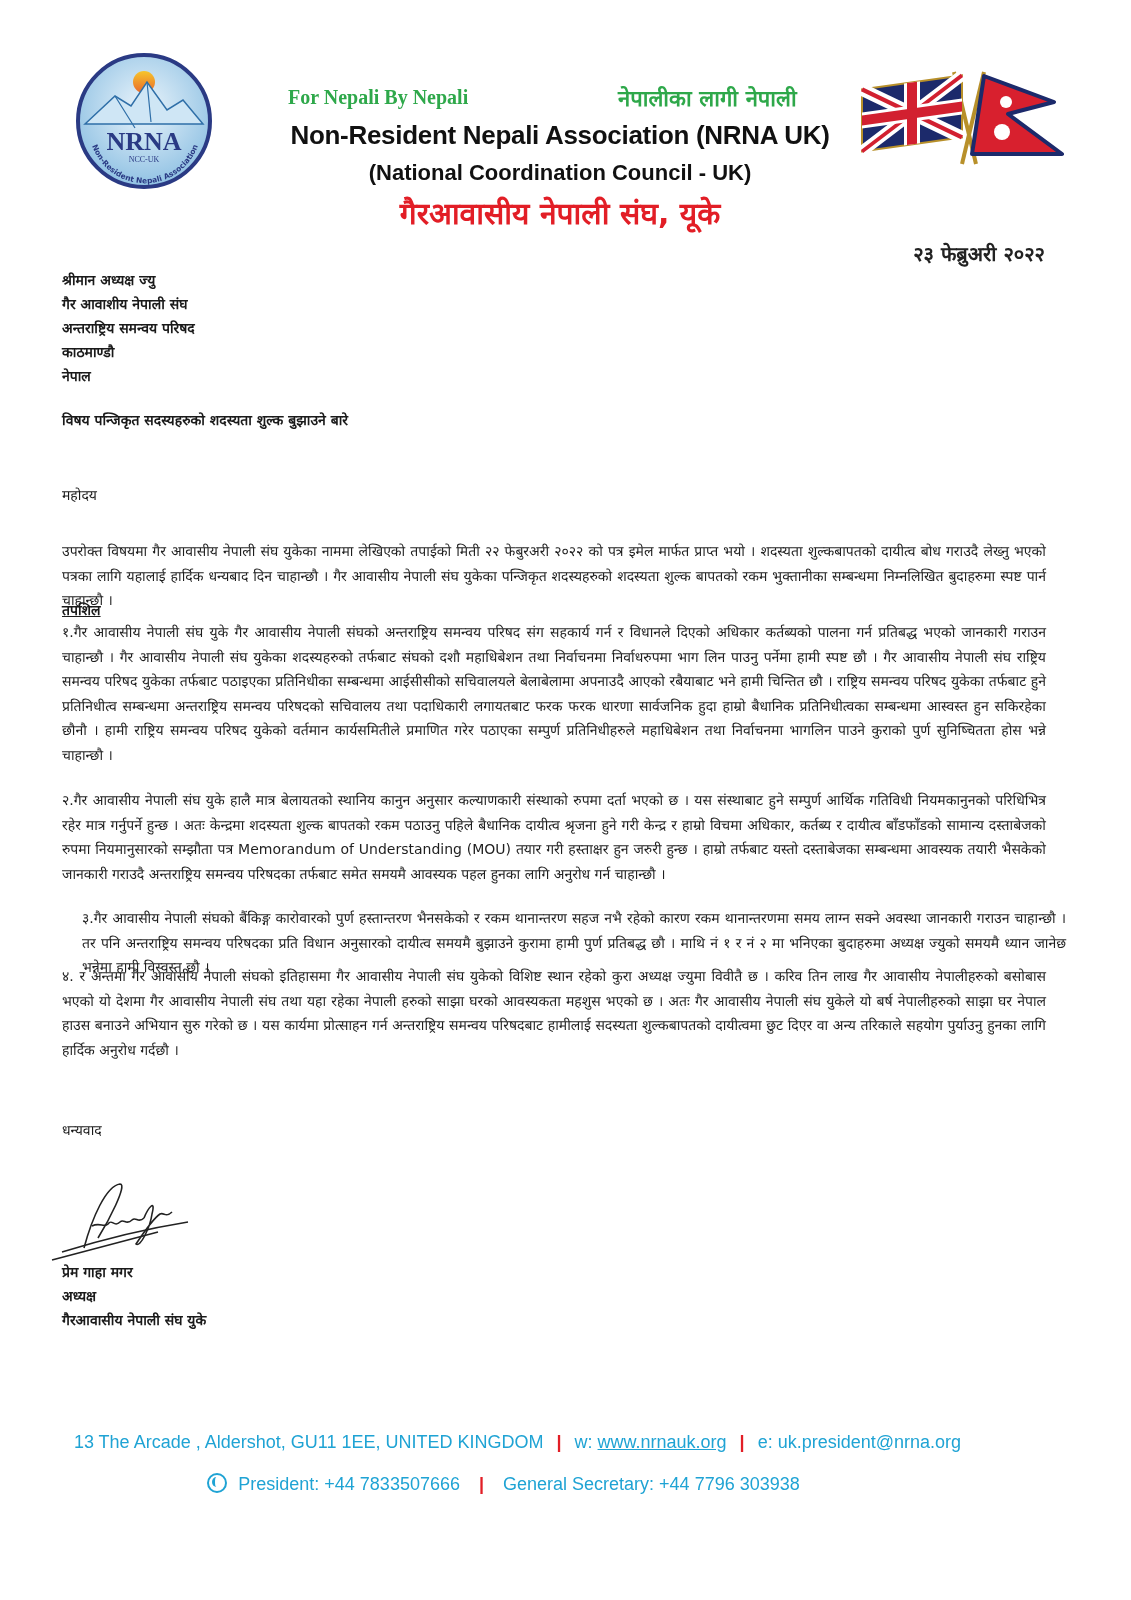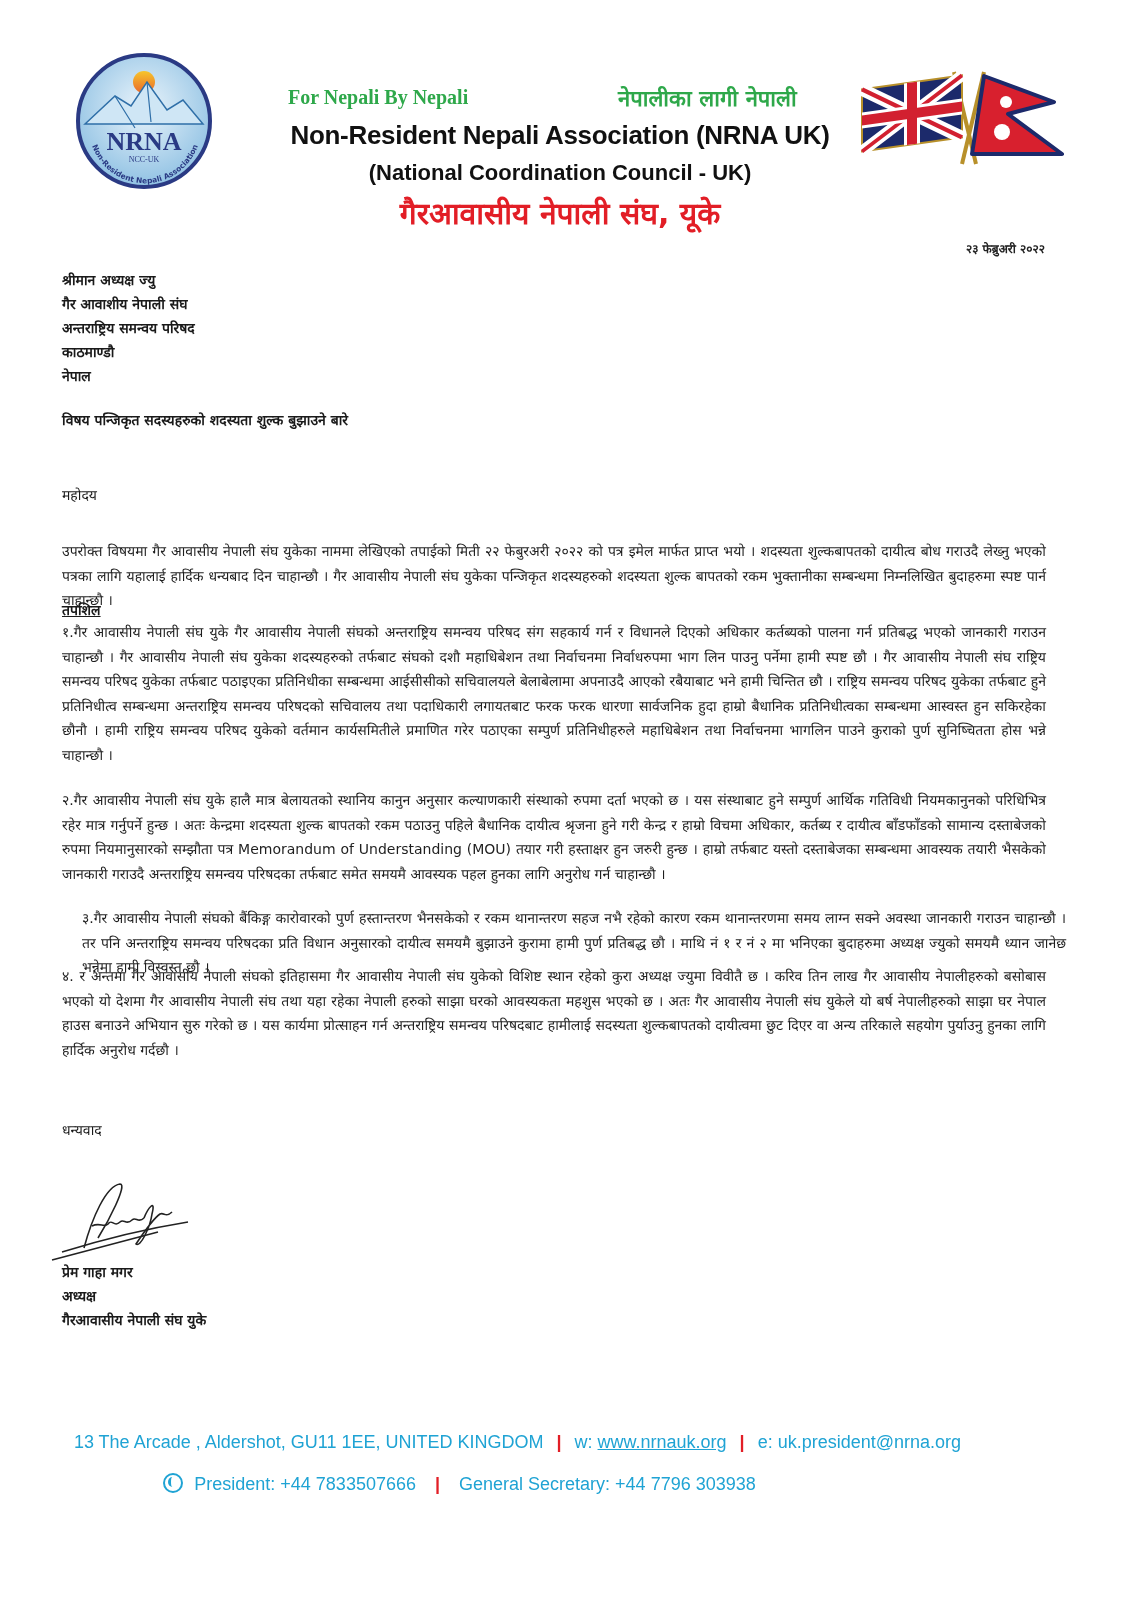--- a/index.html
+++ b/index.html
@@ -26,21 +26,21 @@
     .org-sub {
       left: 260px; width: 600px; text-align: center; top: 160px;
       font-family: "Liberation Sans", sans-serif; font-weight: bold; font-size: 22px; color: #111;
     }
     .org-np {
       left: 260px; width: 600px; text-align: center; top: 192px;
       font-size: 30px; font-weight: bold; color: #e21e26;
     }
     .flags { left: 858px; top: 68px; width: 212px; height: 110px; }
     .date {
-      right: 86px; top: 240px; font-size: 12px; font-weight: bold; color: #222;
+      right: 86px; top: 240px; font-size: 20px; font-weight: bold; color: #222;
     }
 
     
     .addr { left: 62px; top: 268px; font-size: 14px; font-weight: bold; line-height: 24px; }
     .addr div { white-space: nowrap; }
     .subject { left: 62px; top: 410px; font-size: 14px; font-weight: bold; }
     .salutation { left: 62px; top: 485px; font-size: 14px; font-weight: normal; }
     .para {
       left: 62px; width: 984px; font-size: 14px; line-height: 24.5px;
       text-align: justify; color: #1e1e1e;
@@ -59,20 +59,21 @@
     
     .footer1 {
       left: 0; width: 1035px; text-align: center; top: 1432px;
       font-family: "Liberation Sans", sans-serif; font-size: 18px; color: #1fa3d4;
       white-space: nowrap;
     }
     .footer2 {
       left: 0; width: 919px; text-align: center; top: 1473px;
       font-family: "Liberation Sans", sans-serif; font-size: 18px; color: #1fa3d4;
       white-space: nowrap;
+      padding-left: 44px;
     }
     .sep { color: #e21e26; font-weight: bold; margin: 0 8px; }
     .link { text-decoration: underline; color: #1fa3d4; }
     .phone-icon {
       display: inline-block; width: 16px; height: 16px; border: 2px solid #1fa3d4;
       border-radius: 50%; vertical-align: -3px; margin-right: 6px; position: relative;
     }
     .phone-icon::after {
       content: ""; position: absolute; left: 3px; top: 2px; width: 6px; height: 10px;
       border-left: 3px solid #1fa3d4; border-radius: 50%;

